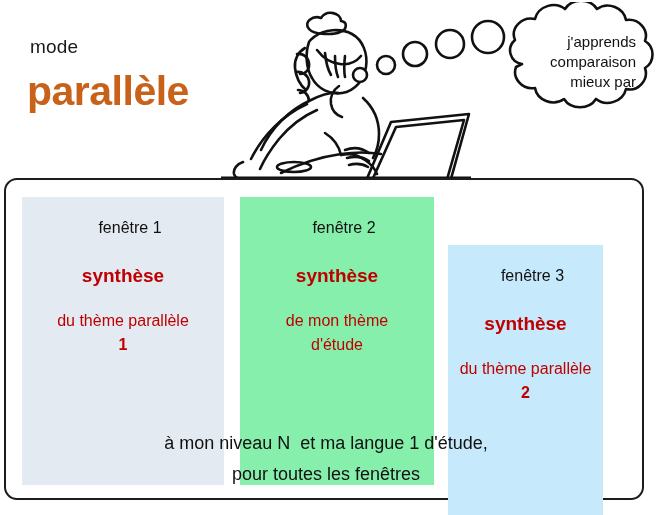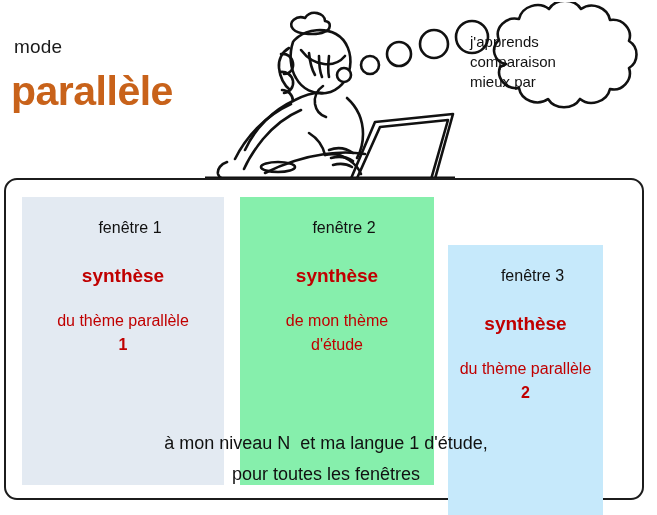--- a/index.html
+++ b/index.html
@@ -12,21 +12,21 @@
     height: 515px;
     position: relative;
     overflow: hidden;
     font-family: "Liberation Sans", sans-serif;
     color: #000000;
   }
 
   
   #header {
     position: absolute;
-    left: 0; top: 0;
+    left: 16px; top: 0;
     width: 546px; height: 178px;
   }
   #mode-label {
     position: absolute;
     left: 14px; top: 36px;
     font-size: 19px;
     color: #1a1a1a;
     letter-spacing: 0.2px;
   }
   #mode-title {
@@ -46,21 +46,21 @@
   }
   #thought-bubble-svg {
     position: absolute;
     left: 330px; top: 2px;
     width: 327px; height: 145px;
   }
   #bubble-text {
     position: absolute;
     left: 470px; top: 32px;
     width: 150px;
-    text-align: left;
+    text-align: right;
     font-size: 15px;
     line-height: 20px;
     color: #111111;
   }
   #bubble-text div { white-space: nowrap; }
 
   
   #panel-box {
     position: absolute;
     left: 4px; top: 178px;

